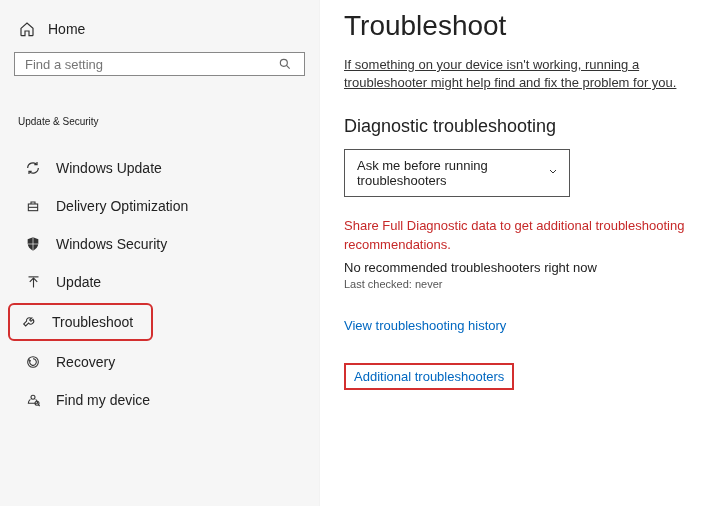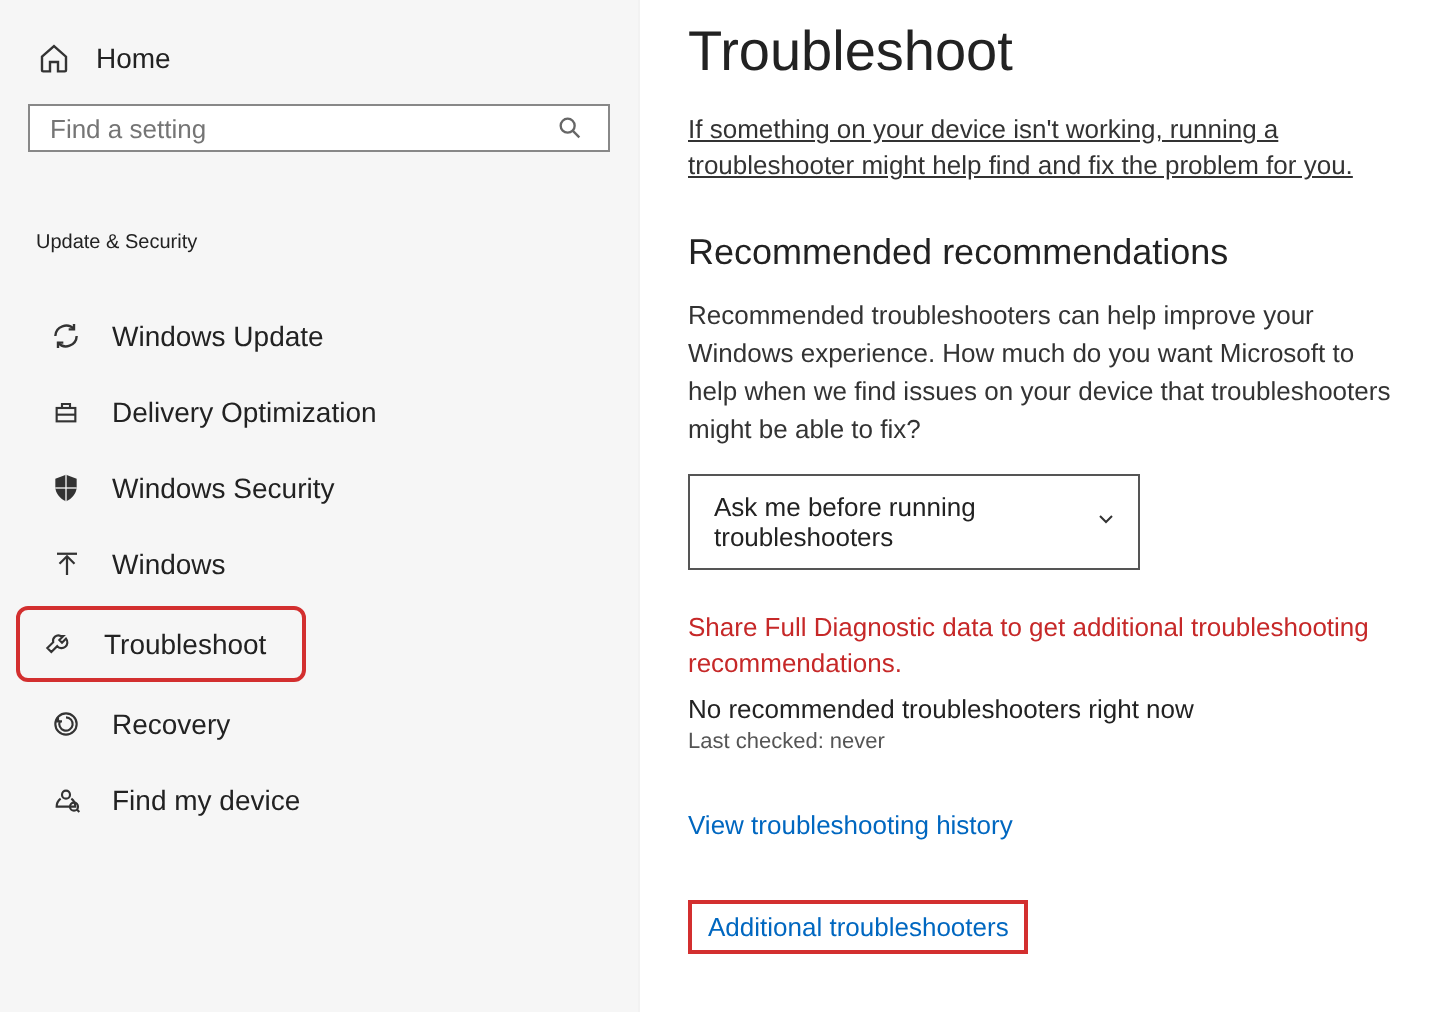--- a/index.html
+++ b/index.html
@@ -165,21 +165,21 @@
     </div>
 
     <div class="nav-item">
       <span class="icon">
         <svg viewBox="0 0 24 24" width="15" height="15" fill="none" stroke="#333" stroke-width="1.8">
             <line x1="12" y1="20" x2="12" y2="6"></line>
             <path d="M6 11l6-6 6 6"></path>
             <line x1="4" y1="3" x2="20" y2="3"></line>
           </svg>
       </span>
-      <span>Windows</span>
+      <span>Update</span>
     </div>
 
     <div class="nav-item selected">
       <span class="icon">
         <svg viewBox="0 0 24 24" width="16" height="16" fill="none" stroke="#333" stroke-width="1.6">
             <path d="M14 6a4 4 0 0 0-5.6 4.6L4 15l3 3 4.4-4.4A4 4 0 0 0 18 8l-3 3-2-2 3-3z"></path>
           </svg>
       </span>
       <span>Troubleshoot</span>
     </div>
@@ -208,22 +208,21 @@
       <span>Find my device</span>
     </div>
 
   </div>
 </div>
 
 <div class="main">
   <h1>Troubleshoot</h1>
   <p class="lead">If something on your device isn't working, running a troubleshooter might help find and fix the problem for you.</p>
 
-  <h2>Recommended recommendations</h2>
-  <p class="desc">Recommended troubleshooters can help improve your Windows experience. How much do you want Microsoft to help when we find issues on your device that troubleshooters might be able to fix?</p>
+  <h2>Diagnostic troubleshooting</h2>
 
   <div class="select-box">
     <span>Ask me before running troubleshooters</span>
     <span class="chev">
       <svg viewBox="0 0 24 24" width="12" height="12" fill="none" stroke="#333" stroke-width="2">
           <path d="M6 9l6 6 6-6"></path>
         </svg>
     </span>
   </div>
 

